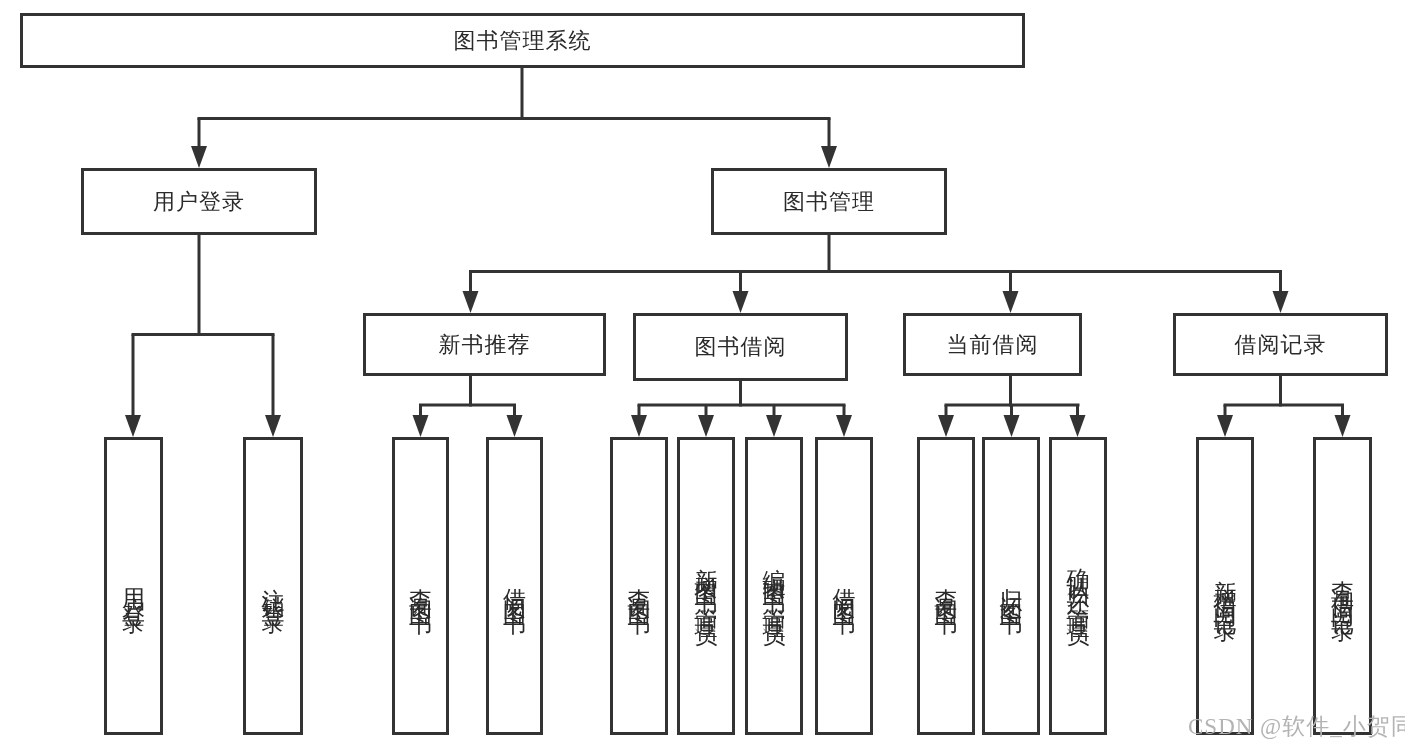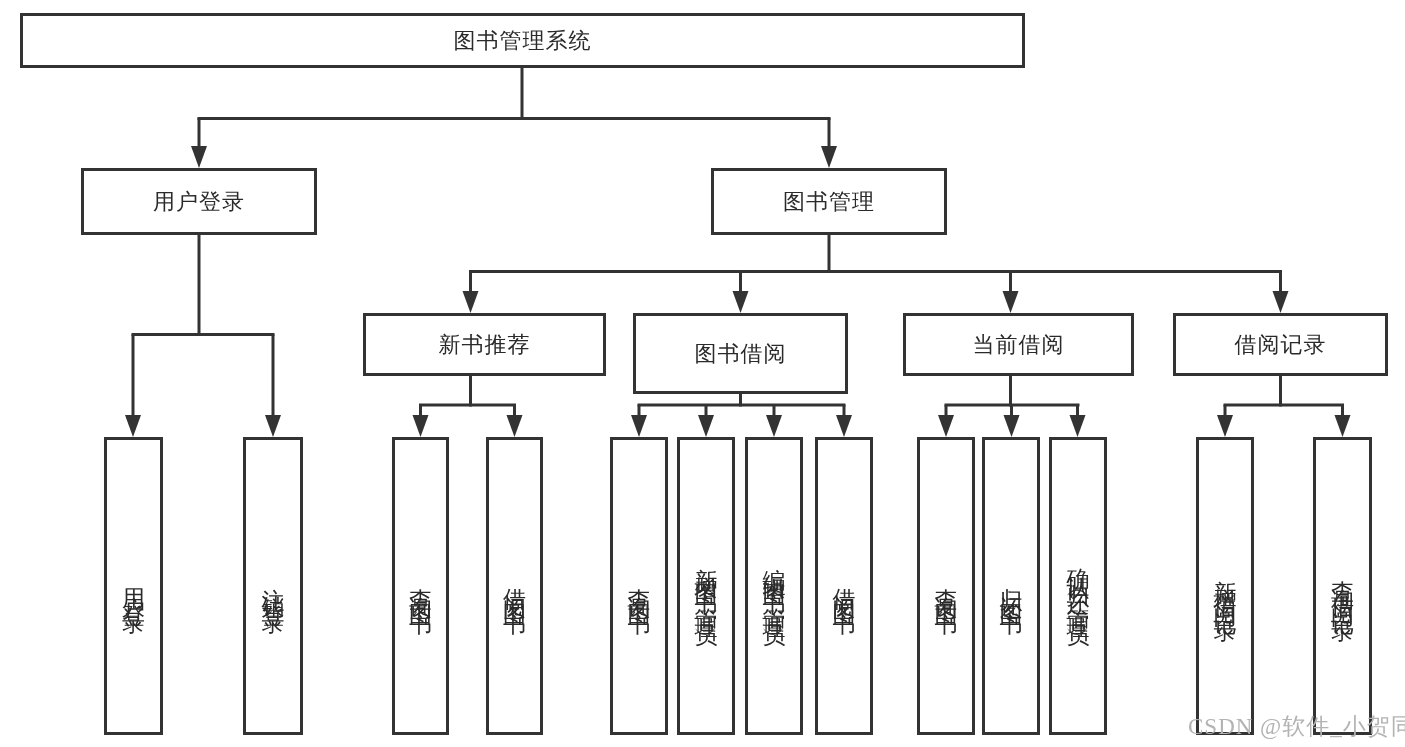--- a/index.html
+++ b/index.html
@@ -136,24 +136,24 @@
   <div class="box" style="left:81px;top:168px;width:236px;height:67px">
     <span>用户登录</span>
   </div>
   <div class="box" style="left:711px;top:168px;width:236px;height:67px">
     <span>图书管理</span>
   </div>
 
   <div class="box" style="left:363px;top:313px;width:243px;height:63px">
     <span>新书推荐</span>
   </div>
-  <div class="box" style="left:633px;top:313px;width:215px;height:81px">
+  <div class="box" style="left:633px;top:313px;width:215px;height:68px">
     <span>图书借阅</span>
   </div>
-  <div class="box" style="left:903px;top:313px;width:231px;height:63px">
+  <div class="box" style="left:903px;top:313px;width:179px;height:63px">
     <span>当前借阅</span>
   </div>
   <div class="box" style="left:1173px;top:313px;width:215px;height:63px">
     <span>借阅记录</span>
   </div>
 
   <div class="box leaf" style="left:104px;top:437px;width:59px;height:298px">
     <span class="vtext">用户登录</span>
   </div>
   <div class="box leaf" style="left:243px;top:437px;width:60px;height:298px">

